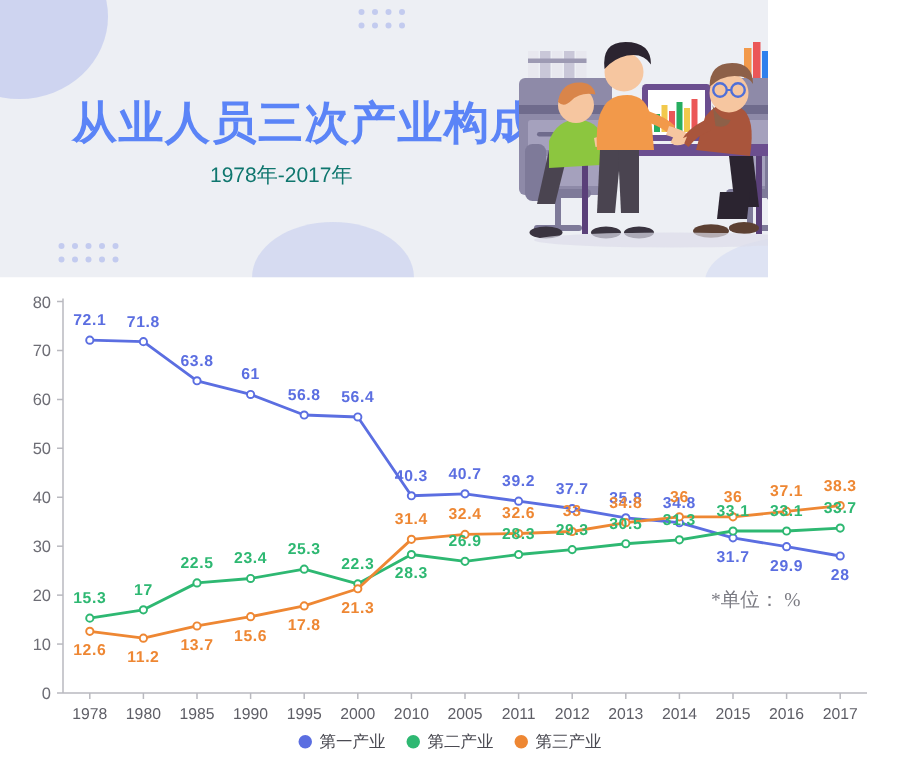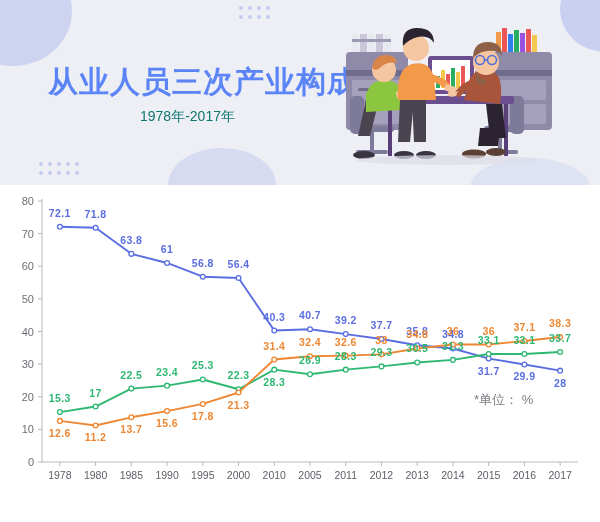--- a/index.html
+++ b/index.html
@@ -12,21 +12,21 @@
   #page {
     position: relative;
     width: 600px; height: 522px;
     background: #ffffff;
   }
 
   
   #header {
     position: absolute;
     left: 0; top: 0;
-    width: 600px; height: 185px;
+    width: 512px; height: 185px;
     background: #edeff4;
     overflow: hidden;
   }
   .blob {
     position: absolute;
     border-radius: 50%;
     background: #c3cbef;
     opacity: .75;
   }
   #blob-tl { left: -46px; top: -44px; width: 118px; height: 110px; }
@@ -69,20 +69,21 @@
     width: 600px; height: 337px;
     background: #ffffff;
   }
   #unit-note {
     position: absolute;
     left: 474px; top: 206px;
     font-size: 13px;
     color: #7b7b83;
     white-space: nowrap;
     z-index: 5;
+    font-family: Liberation Serif, serif;
   }
   #plot-svg { position: absolute; left: 0; top: 0; }
 
   
   #legend {
     position: absolute;
     left: 0; top: 487px;
     width: 600px;
     display: flex;
     justify-content: center;
@@ -390,14 +391,28 @@
           <text x="452.93333333333334" y="149.55" text-anchor="middle" font-size="10.5" font-weight="bold" letter-spacing="0.4" fill="#ee8733" font-family="&quot;Liberation Sans&quot;, sans-serif">36</text>
           <text x="488.6666666666667" y="149.55" text-anchor="middle" font-size="10.5" font-weight="bold" letter-spacing="0.4" fill="#ee8733" font-family="&quot;Liberation Sans&quot;, sans-serif">36</text>
           <text x="524.4" y="145.96125" text-anchor="middle" font-size="10.5" font-weight="bold" letter-spacing="0.4" fill="#ee8733" font-family="&quot;Liberation Sans&quot;, sans-serif">37.1</text>
           <text x="560.1333333333333" y="142.04625000000001" text-anchor="middle" font-size="10.5" font-weight="bold" letter-spacing="0.4" fill="#ee8733" font-family="&quot;Liberation Sans&quot;, sans-serif">38.3</text>
         </g>
     </svg>
 
     <div id="unit-note">*单位： %</div>
   </div>
 
+  <div id="legend">
+      <div class="legend-item">
+        <span class="legend-dot" style="background: rgb(91, 110, 225);"></span>
+        <span class="legend-label">第一产业</span>
+      </div>
+      <div class="legend-item">
+        <span class="legend-dot" style="background: rgb(46, 184, 114);"></span>
+        <span class="legend-label">第二产业</span>
+      </div>
+      <div class="legend-item">
+        <span class="legend-dot" style="background: rgb(238, 135, 51);"></span>
+        <span class="legend-label">第三产业</span>
+      </div>
+    </div>
 
 </div>
 
 </body></html>

